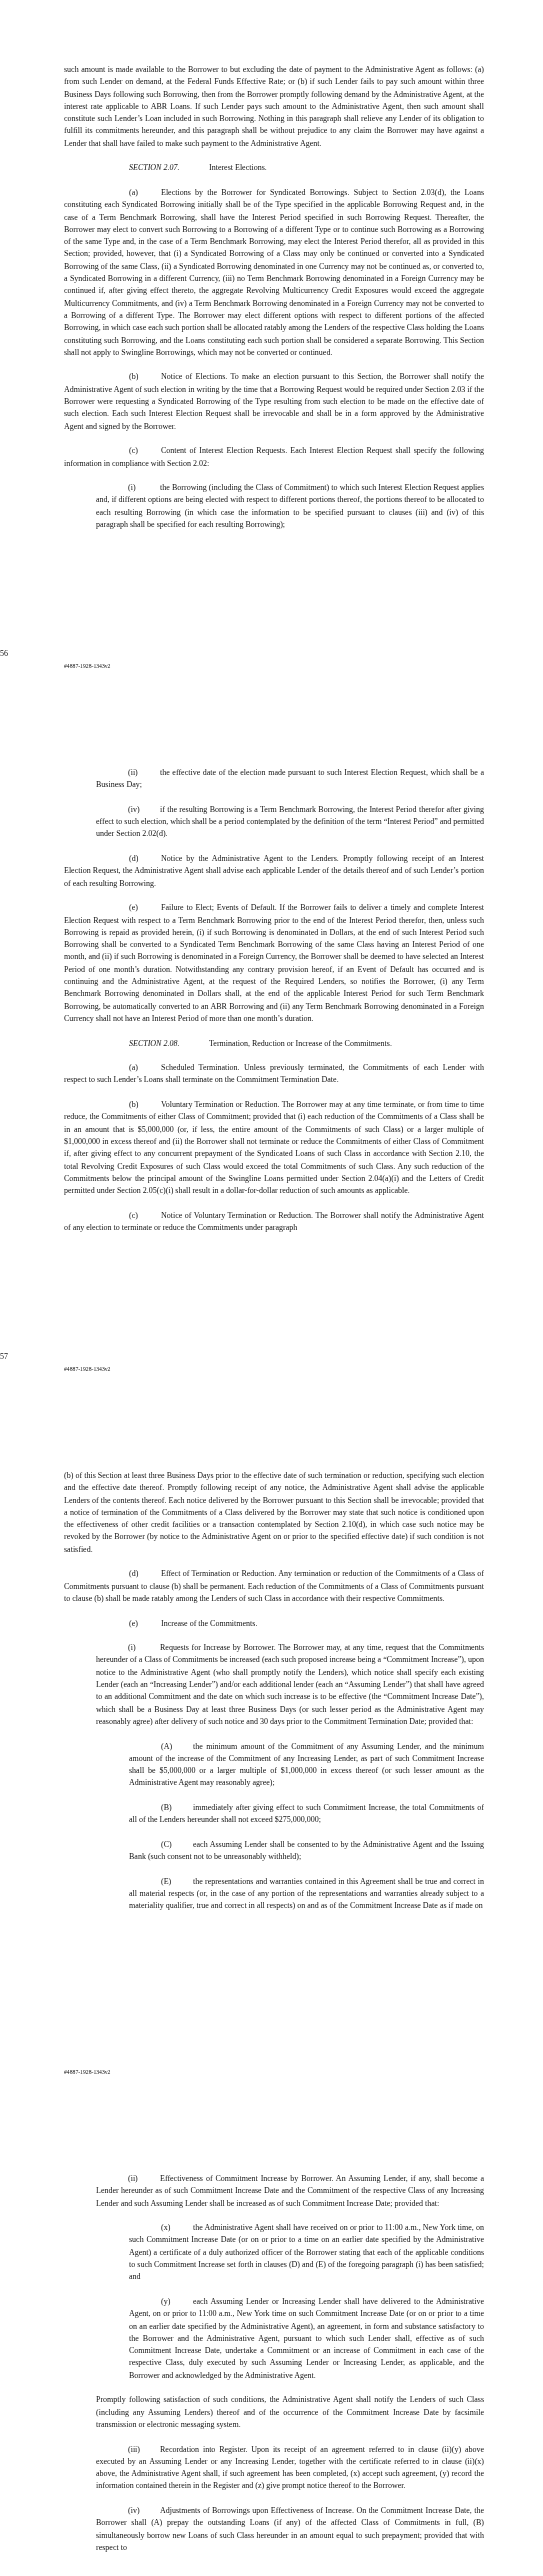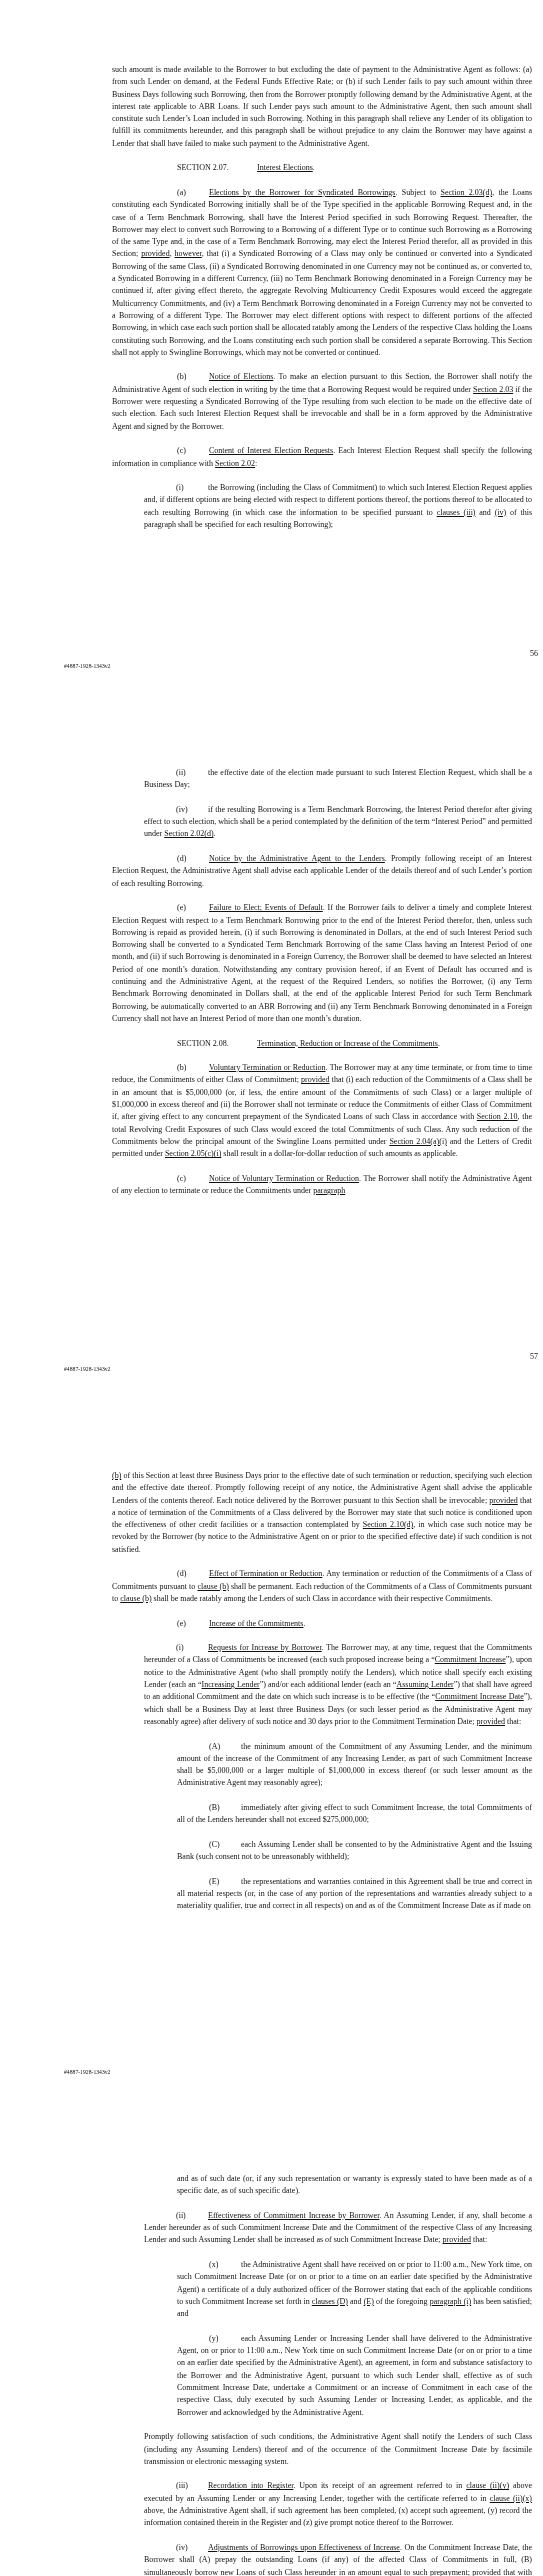--- a/index.html
+++ b/index.html
@@ -1,31 +1,31 @@
 <!DOCTYPE html>
 <html style="font-size:8.2px"><head>
 <meta charset="utf-8">
 <style>
   html, body { margin: 0; padding: 0; background: #ffffff; }
   body { width: 544px; font-family: "Liberation Serif", "DejaVu Serif", serif; color: #111111; }
   .page { position: relative; width: 544px; height: 703px; background: #ffffff; overflow: hidden; }
-  .content { position: absolute; left: 64px; top: 64px; width: 420px; font-size: 8px; line-height: 12.3px; margin-left: 48px; }
+  .content { position: absolute; left: 64px; top: 64px; width: 420px; font-size: 8px; line-height: 12.3px; }
   .para { margin: 0 0 12.3px 0; text-align: justify; text-align-last: left; }
   .para.last-on-page { margin-bottom: 0; }
   .para.cont-from-prev { text-indent: 0; }
   .lvl0 { padding-left: 0; text-indent: 65px; }
   .lvl1 { padding-left: 32px; text-indent: 32px; }
   .lvl2 { padding-left: 65px; text-indent: 32px; }
   .lvl1c { padding-left: 32px; }
   .lvl2c { padding-left: 65px; }
   .section-heading { text-indent: 65px; }
   .marker { display: inline-block; width: 32px; text-indent: 0; }
-  .section-label { display: inline-block; width: 80px; text-indent: 0; }
-  .u { text-decoration: underline; text-underline-offset: 1px; text-decoration-thickness: 0.5px; }
-  .page-number { position: absolute; left: 0; width: 538px; top: 649px; text-align: right; font-size: 8px; line-height: 10.3px; }
+  .section-label { display: inline-block; width: 80px; text-indent: 0; font-style: italic; }
+  .u { text-underline-offset: 1px; text-decoration-thickness: 0.5px; }
+  .page-number { position: absolute; left: 0; width: 538px; top: 649px; text-align: left; font-size: 8px; line-height: 10.3px; }
   .doc-id { position: absolute; left: 64px; top: 663px; font-size: 5.7px; line-height: 7.2px; }
 </style>
 </head>
 <body>
 
 <div id="document">
 
 <div class="page">
       <div class="content">
         <p class="para lvl0 cont-from-prev"><span>such amount is made available to the Borrower to but excluding the date of payment to the Administrative Agent as follows: (a) from such Lender on demand, at the Federal Funds Effective Rate; or (b) if such Lender fails to pay such amount within three Business Days following such Borrowing, then from the Borrower promptly following demand by the Administrative Agent, at the interest rate applicable to ABR Loans.  If such Lender pays such amount to the Administrative Agent, then such amount shall constitute such Lender’s Loan included in such Borrowing.  Nothing in this paragraph shall relieve any Lender of its obligation to fulfill its commitments hereunder, and this paragraph shall be without prejudice to any claim the Borrower may have against a Lender that shall have failed to make such payment to the Administrative Agent.</span></p>
@@ -38,20 +38,21 @@
       <div class="page-number">56</div>
       <div class="doc-id">#4887-1928-1343v2</div>
     </div>
     <div class="page">
       <div class="content">
         <p class="para lvl1"><span class="marker">(ii)</span><span>the effective date of the election made pursuant to such Interest Election Request, which shall be a Business Day;</span></p>
         <p class="para lvl1"><span class="marker">(iv)</span><span>if the resulting Borrowing is a Term Benchmark Borrowing, the Interest Period therefor after giving effect to such election, which shall be a period contemplated by the definition of the term “Interest Period” and permitted under </span><span class="u">Section 2.02(d)</span><span>.</span></p>
         <p class="para lvl0"><span class="marker">(d)</span><span class="u">Notice by the Administrative Agent to the Lenders</span><span>.  Promptly following receipt of an Interest Election Request, the Administrative Agent shall advise each applicable Lender of the details thereof and of such Lender’s portion of each resulting Borrowing.</span></p>
         <p class="para lvl0"><span class="marker">(e)</span><span class="u">Failure to Elect; Events of Default</span><span>.  If the Borrower fails to deliver a timely and complete Interest Election Request with respect to a Term Benchmark Borrowing prior to the end of the Interest Period therefor, then, unless such Borrowing is repaid as provided herein, (i) if such Borrowing is denominated in Dollars, at the end of such Interest Period such Borrowing shall be converted to a Syndicated Term Benchmark Borrowing of the same Class having an Interest Period of one month, and (ii) if such Borrowing is denominated in a Foreign Currency, the Borrower shall be deemed to have selected an Interest Period of one month’s duration.  Notwithstanding any contrary provision hereof, if an Event of Default has occurred and is continuing and the Administrative Agent, at the request of the Required Lenders, so notifies the Borrower, (i) any Term Benchmark Borrowing denominated in Dollars shall, at the end of the applicable Interest Period for such Term Benchmark Borrowing, be automatically converted to an ABR Borrowing and (ii) any Term Benchmark Borrowing denominated in a Foreign Currency shall not have an Interest Period of more than one month’s duration.</span></p>
         <p class="para section-heading"><span class="section-label">SECTION 2.08.</span><span class="u">Termination, Reduction or Increase of the Commitments</span><span>.</span></p>
+        <p class="para lvl0"><span class="marker">(a)</span><span class="u">Scheduled Termination</span><span>.  Unless previously terminated, the Commitments of each Lender with respect to such Lender’s Loans shall terminate on the Commitment Termination Date.</span></p>
         <p class="para lvl0"><span class="marker">(b)</span><span class="u">Voluntary Termination or Reduction</span><span>.  The Borrower may at any time terminate, or from time to time reduce, the Commitments of either Class of Commitment; </span><span class="u">provided</span><span> that (i) each reduction of the Commitments of a Class shall be in an amount that is $5,000,000 (or, if less, the entire amount of the Commitments of such Class) or a larger multiple of $1,000,000 in excess thereof and (ii) the Borrower shall not terminate or reduce the Commitments of either Class of Commitment if, after giving effect to any concurrent prepayment of the Syndicated Loans of such Class in accordance with </span><span class="u">Section 2.10</span><span>, the total Revolving Credit Exposures of such Class would exceed the total Commitments of such Class.  Any such reduction of the Commitments below the principal amount of the Swingline Loans permitted under </span><span class="u">Section 2.04(a)(i)</span><span> and the Letters of Credit permitted under </span><span class="u">Section 2.05(c)(i)</span><span> shall result in a dollar-for-dollar reduction of such amounts as applicable.</span></p>
         <p class="para lvl0 last-on-page"><span class="marker">(c)</span><span class="u">Notice of Voluntary Termination or Reduction</span><span>.  The Borrower shall notify the Administrative Agent of any election to terminate or reduce the Commitments under </span><span class="u">paragraph</span></p>
       </div>
       <div class="page-number">57</div>
       <div class="doc-id">#4887-1928-1343v2</div>
     </div>
     <div class="page">
       <div class="content">
         <p class="para lvl0 cont-from-prev"><span class="u">(b)</span><span> of this Section at least three Business Days prior to the effective date of such termination or reduction, specifying such election and the effective date thereof.  Promptly following receipt of any notice, the Administrative Agent shall advise the applicable Lenders of the contents thereof.  Each notice delivered by the Borrower pursuant to this Section shall be irrevocable; </span><span class="u">provided</span><span> that a notice of termination of the Commitments of a Class delivered by the Borrower may state that such notice is conditioned upon the effectiveness of other credit facilities or a transaction contemplated by </span><span class="u">Section 2.10(d)</span><span>, in which case such notice may be revoked by the Borrower (by notice to the Administrative Agent on or prior to the specified effective date) if such condition is not satisfied.</span></p>
         <p class="para lvl0"><span class="marker">(d)</span><span class="u">Effect of Termination or Reduction</span><span>.  Any termination or reduction of the Commitments of a Class of Commitments pursuant to </span><span class="u">clause (b)</span><span> shall be permanent.  Each reduction of the Commitments of a Class of Commitments pursuant to </span><span class="u">clause (b)</span><span> shall be made ratably among the Lenders of such Class in accordance with their respective Commitments.</span></p>
@@ -59,21 +60,20 @@
         <p class="para lvl1"><span class="marker">(i)</span><span class="u">Requests for Increase by Borrower</span><span>.  The Borrower may, at any time, request that the Commitments hereunder of a Class of Commitments be increased (each such proposed increase being a “</span><span class="u">Commitment Increase</span><span>”), upon notice to the Administrative Agent (who shall promptly notify the Lenders), which notice shall specify each existing Lender (each an “</span><span class="u">Increasing Lender</span><span>”) and/or each additional lender (each an “</span><span class="u">Assuming Lender</span><span>”) that shall have agreed to an additional Commitment and the date on which such increase is to be effective (the “</span><span class="u">Commitment Increase Date</span><span>”), which shall be a Business Day at least three Business Days (or such lesser period as the Administrative Agent may reasonably agree) after delivery of such notice and 30 days prior to the Commitment Termination Date; </span><span class="u">provided</span><span> that:</span></p>
         <p class="para lvl2"><span class="marker">(A)</span><span>the minimum amount of the Commitment of any Assuming Lender, and the minimum amount of the increase of the Commitment of any Increasing Lender, as part of such Commitment Increase shall be $5,000,000 or a larger multiple of $1,000,000 in excess thereof (or such lesser amount as the Administrative Agent may reasonably agree);</span></p>
         <p class="para lvl2"><span class="marker">(B)</span><span>immediately after giving effect to such Commitment Increase, the total Commitments of all of the Lenders hereunder shall not exceed $275,000,000;</span></p>
         <p class="para lvl2"><span class="marker">(C)</span><span>each Assuming Lender shall be consented to by the Administrative Agent and the Issuing Bank (such consent not to be unreasonably withheld);</span></p>
         <p class="para lvl2 last-on-page"><span class="marker">(E)</span><span>the representations and warranties contained in this Agreement shall be true and correct in all material respects (or, in the case of any portion of the representations and warranties already subject to a materiality qualifier, true and correct in all respects) on and as of the Commitment Increase Date as if made on</span></p>
       </div>
       <div class="doc-id">#4887-1928-1343v2</div>
     </div>
     <div class="page">
       <div class="content">
-        <p class="para lvl2c cont-from-prev"><span>and as of such date (or, if any such representation or warranty is expressly stated to have been made as of a specific date, as of such specific date).</span></p>
         <p class="para lvl1"><span class="marker">(ii)</span><span class="u">Effectiveness of Commitment Increase by Borrower</span><span>.  An Assuming Lender, if any, shall become a Lender hereunder as of such Commitment Increase Date and the Commitment of the respective Class of any Increasing Lender and such Assuming Lender shall be increased as of such Commitment Increase Date; </span><span class="u">provided</span><span> that:</span></p>
         <p class="para lvl2"><span class="marker">(x)</span><span>the Administrative Agent shall have received on or prior to 11:00 a.m., New York time, on such Commitment Increase Date (or on or prior to a time on an earlier date specified by the Administrative Agent) a certificate of a duly authorized officer of the Borrower stating that each of the applicable conditions to such Commitment Increase set forth in </span><span class="u">clauses (D)</span><span> and </span><span class="u">(E)</span><span> of the foregoing </span><span class="u">paragraph (i)</span><span> has been satisfied; and</span></p>
         <p class="para lvl2"><span class="marker">(y)</span><span>each Assuming Lender or Increasing Lender shall have delivered to the Administrative Agent, on or prior to 11:00 a.m., New York time on such Commitment Increase Date (or on or prior to a time on an earlier date specified by the Administrative Agent), an agreement, in form and substance satisfactory to the Borrower and the Administrative Agent, pursuant to which such Lender shall, effective as of such Commitment Increase Date, undertake a Commitment or an increase of Commitment in each case of the respective Class, duly executed by such Assuming Lender or Increasing Lender, as applicable, and the Borrower and acknowledged by the Administrative Agent.</span></p>
         <p class="para lvl1c"><span>Promptly following satisfaction of such conditions, the Administrative Agent shall notify the Lenders of such Class (including any Assuming Lenders) thereof and of the occurrence of the Commitment Increase Date by facsimile transmission or electronic messaging system.</span></p>
         <p class="para lvl1"><span class="marker">(iii)</span><span class="u">Recordation into Register</span><span>.  Upon its receipt of an agreement referred to in </span><span class="u">clause (ii)(y)</span><span> above executed by an Assuming Lender or any Increasing Lender, together with the certificate referred to in </span><span class="u">clause (ii)(x)</span><span> above, the Administrative Agent shall, if such agreement has been completed, (x) accept such agreement, (y) record the information contained therein in the Register and (z) give prompt notice thereof to the Borrower.</span></p>
         <p class="para lvl1 last-on-page"><span class="marker">(iv)</span><span class="u">Adjustments of Borrowings upon Effectiveness of Increase</span><span>.  On the Commitment Increase Date, the Borrower shall (A) prepay the outstanding Loans (if any) of the affected Class of Commitments in full, (B) simultaneously borrow new Loans of such Class hereunder in an amount equal to such prepayment; </span><span class="u">provided</span><span> that with respect to </span></p>
       </div>
 
     </div>
   </div>

